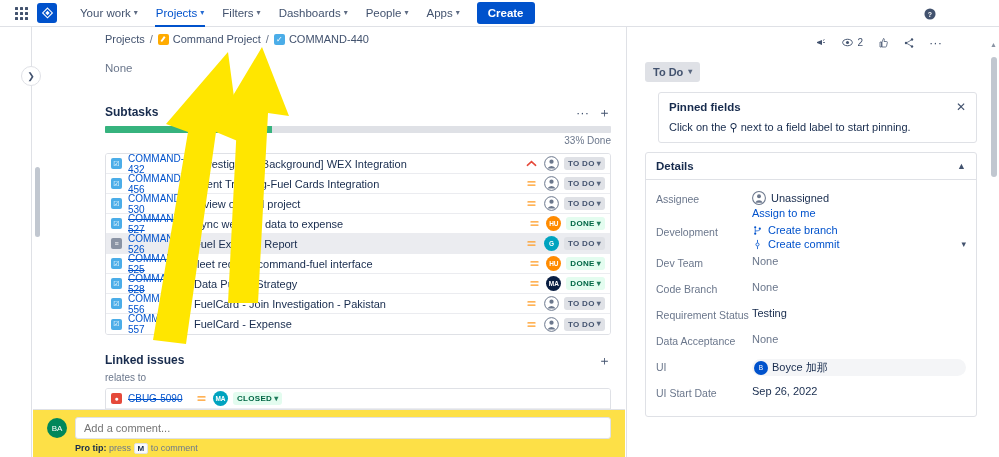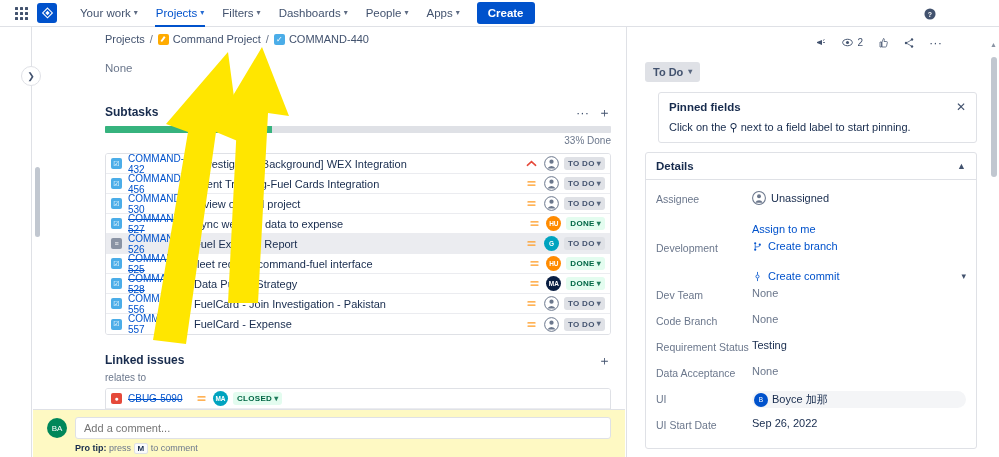--- a/index.html
+++ b/index.html
@@ -143,21 +143,21 @@
   .st-todo   { background: #dfe1e6; color: #42526e; }
   .st-done   { background: #e3fcef; color: #006644; }
   .st-closed { background: #e3fcef; color: #006644; }
   .st-reopen { background: #dfe1e6; color: #42526e; }
 
   .link-head { display: flex; align-items: center; margin-top: 18px; }
   .link-sub { font-size: 10px; color: #6b778c; margin-top: 5px; }
 
   .comment-bar {
     position: absolute; left: 33px; bottom: 0; width: 592px; height: 48px;
-    background: #fef9c3; border-top: 1px solid #dfe1e6;
+    background: #fde047; border-top: 1px solid #dfe1e6;
     padding: 7px 14px 0 14px; display: flex; flex-direction: column;
   }
   .comment-row { display: flex; align-items: center; gap: 8px; }
   .av-comment {
     width: 20px; height: 20px; border-radius: 50%; background: #00875a;
     color: #fff; font-size: 8px; display: flex; align-items: center; justify-content: center; flex:none;
   }
   .comment-input {
     flex: 1; height: 22px; border: 1px solid #dfe1e6; border-radius: 3px;
     padding: 0 8px; font-size: 11px; color: #7a869a; outline: none;
@@ -190,21 +190,21 @@
   .card-x { margin-left: auto; cursor: pointer; color: #42526e; font-size: 12px; line-height: 1; }
   .card-body { font-size: 11px; color: #172b4d; margin-top: 8px; }
   .details-card { margin-top: 9px; border: 1px solid #dfe1e6; border-radius: 3px; background: #fff; }
   .details-head {
     display: flex; align-items: center; padding: 7px 10px; border-bottom: 1px solid #dfe1e6;
   }
   .chev { margin-left: auto; cursor: pointer; color: #42526e; font-size: 9px; }
   .fields { padding: 6px 10px 10px 10px; }
   .frow { display: flex; align-items: flex-start; min-height: 21px; margin-top: 5px; }
   .flabel { width: 96px; flex: none; font-size: 10.5px; color: #6b778c; padding-top: 2px; }
-  .fval { flex: 1; font-size: 11px; color: #172b4d; display: flex; flex-direction: column; gap: 18px; justify-content: flex-end; }
+  .fval { flex: 1; font-size: 11px; color: #172b4d; display: flex; flex-direction: column; gap: 2px; justify-content: flex-end; }
   .fval.none { color: #6b778c; }
   .person { display: flex; align-items: center; gap: 5px; }
   .p-av {
     width: 14px; height: 14px; border-radius: 50%; display: flex;
     align-items: center; justify-content: center; font-size: 6.5px; color: #fff;
   }
   .lozenge { background:#f4f5f7; border-radius: 10px; padding: 1px 6px 1px 2px; display:inline-flex; align-items:center; gap:4px;}
   .link { color: #0052cc; cursor: pointer; font-size: 11px; }
   .dev-line { display: flex; align-items: center; gap: 5px; }
   .dev-chevron { margin-left: auto; color: #42526e; font-size: 9px; cursor: pointer; }

